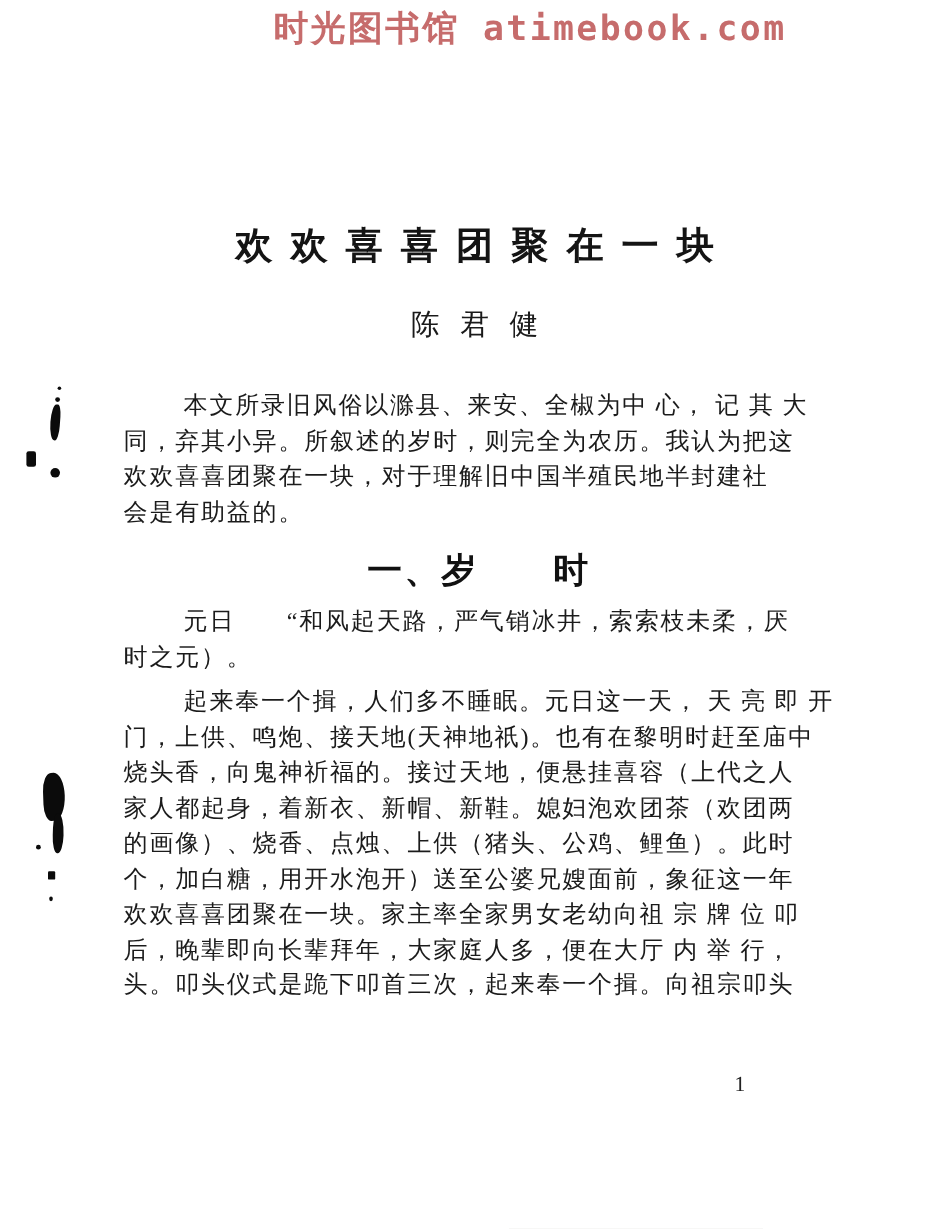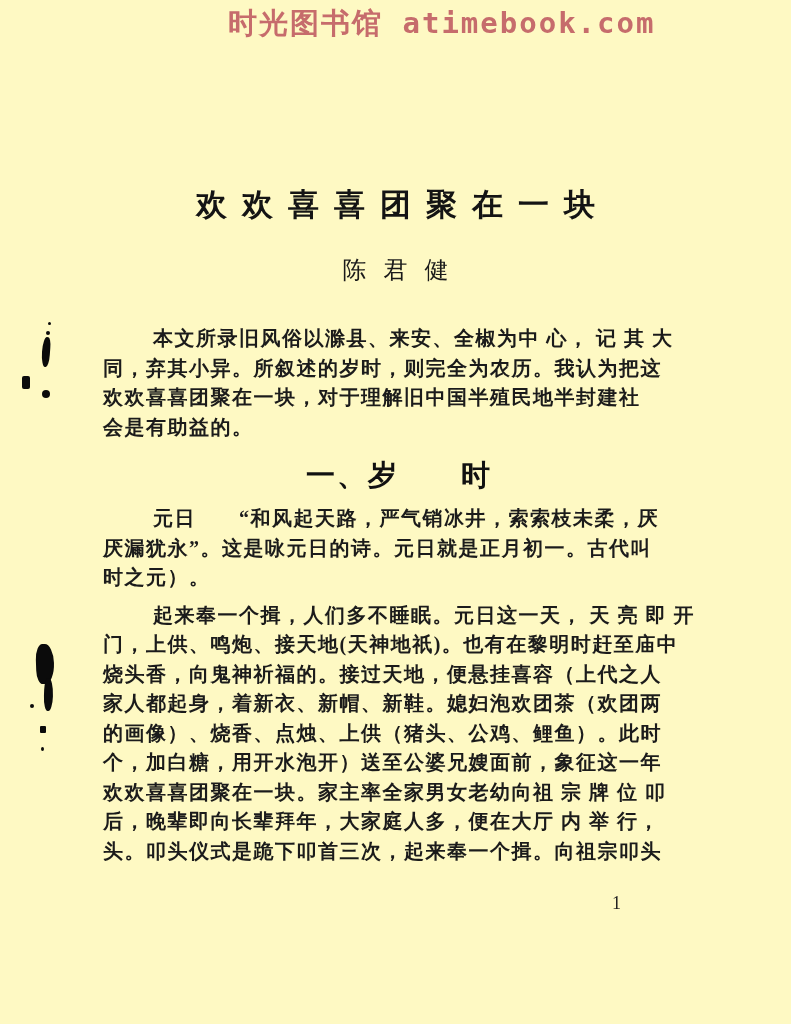--- a/index.html
+++ b/index.html
@@ -2,21 +2,21 @@
 <html><head>
 <meta charset="utf-8">
 <style>
   * { margin: 0; padding: 0; box-sizing: border-box; }
   html, body { background: #e9e9e7; }
   .page {
     position: relative;
     width: 791px;
     height: 1024px;
     margin: 0 auto;
-    background: #fef9c3;
+    background: #ffffff;
     overflow: hidden;
     color: #1b1b1b;
     font-family: "Liberation Serif", "DejaVu Serif", serif;
   }
   .watermark {
     position: absolute;
     top: 4px;
     left: 228px;
     font-family: "DejaVu Sans Mono", "DejaVu Sans", monospace;
     font-weight: bold;
@@ -50,21 +50,21 @@
   }
   .body-text {
     position: absolute;
     top: 324px;
     left: 103px;
     width: 592px;
     font-size: 20px;
     letter-spacing: 1.5px;
     line-height: 29.5px;
   }
-  .para { white-space: nowrap; font-weight: bold; }
+  .para { white-space: nowrap; }
   .para > div:first-child { text-indent: 50px; }
   .section-heading {
     margin: 18px 0 14px 0;
     text-align: center;
     font-family: "DejaVu Sans", "Liberation Sans", sans-serif;
     font-weight: bold;
     font-size: 29px;
     letter-spacing: 2px;
     line-height: 30px;
     color: #111;
@@ -107,21 +107,20 @@
         <div>本文所录旧风俗以滁县、来安、全椒为中 心， 记 其 大</div>
         <div>同，弃其小异。所叙述的岁时，则完全为农历。我认为把这</div>
         <div>欢欢喜喜团聚在一块，对于理解旧中国半殖民地半封建社</div>
         <div>会是有助益的。</div>
       </div>
 
     <div class="section-heading">一、岁　　时</div>
 
     <div class="para para-2">
         <div>元日　　“和风起天路，严气销冰井，索索枝未柔，厌</div>
-        <div>厌漏犹永”。这是咏元日的诗。元日就是正月初一。古代叫</div>
         <div>时之元）。</div>
       </div>
 
     <div class="para para-3">
         <div>起来奉一个揖，人们多不睡眠。元日这一天， 天 亮 即 开</div>
         <div>门，上供、鸣炮、接天地(天神地祇)。也有在黎明时赶至庙中</div>
         <div>烧头香，向鬼神祈福的。接过天地，便悬挂喜容（上代之人</div>
         <div>家人都起身，着新衣、新帽、新鞋。媳妇泡欢团茶（欢团两</div>
         <div>的画像）、烧香、点烛、上供（猪头、公鸡、鲤鱼）。此时</div>
         <div>个，加白糖，用开水泡开）送至公婆兄嫂面前，象征这一年</div>

